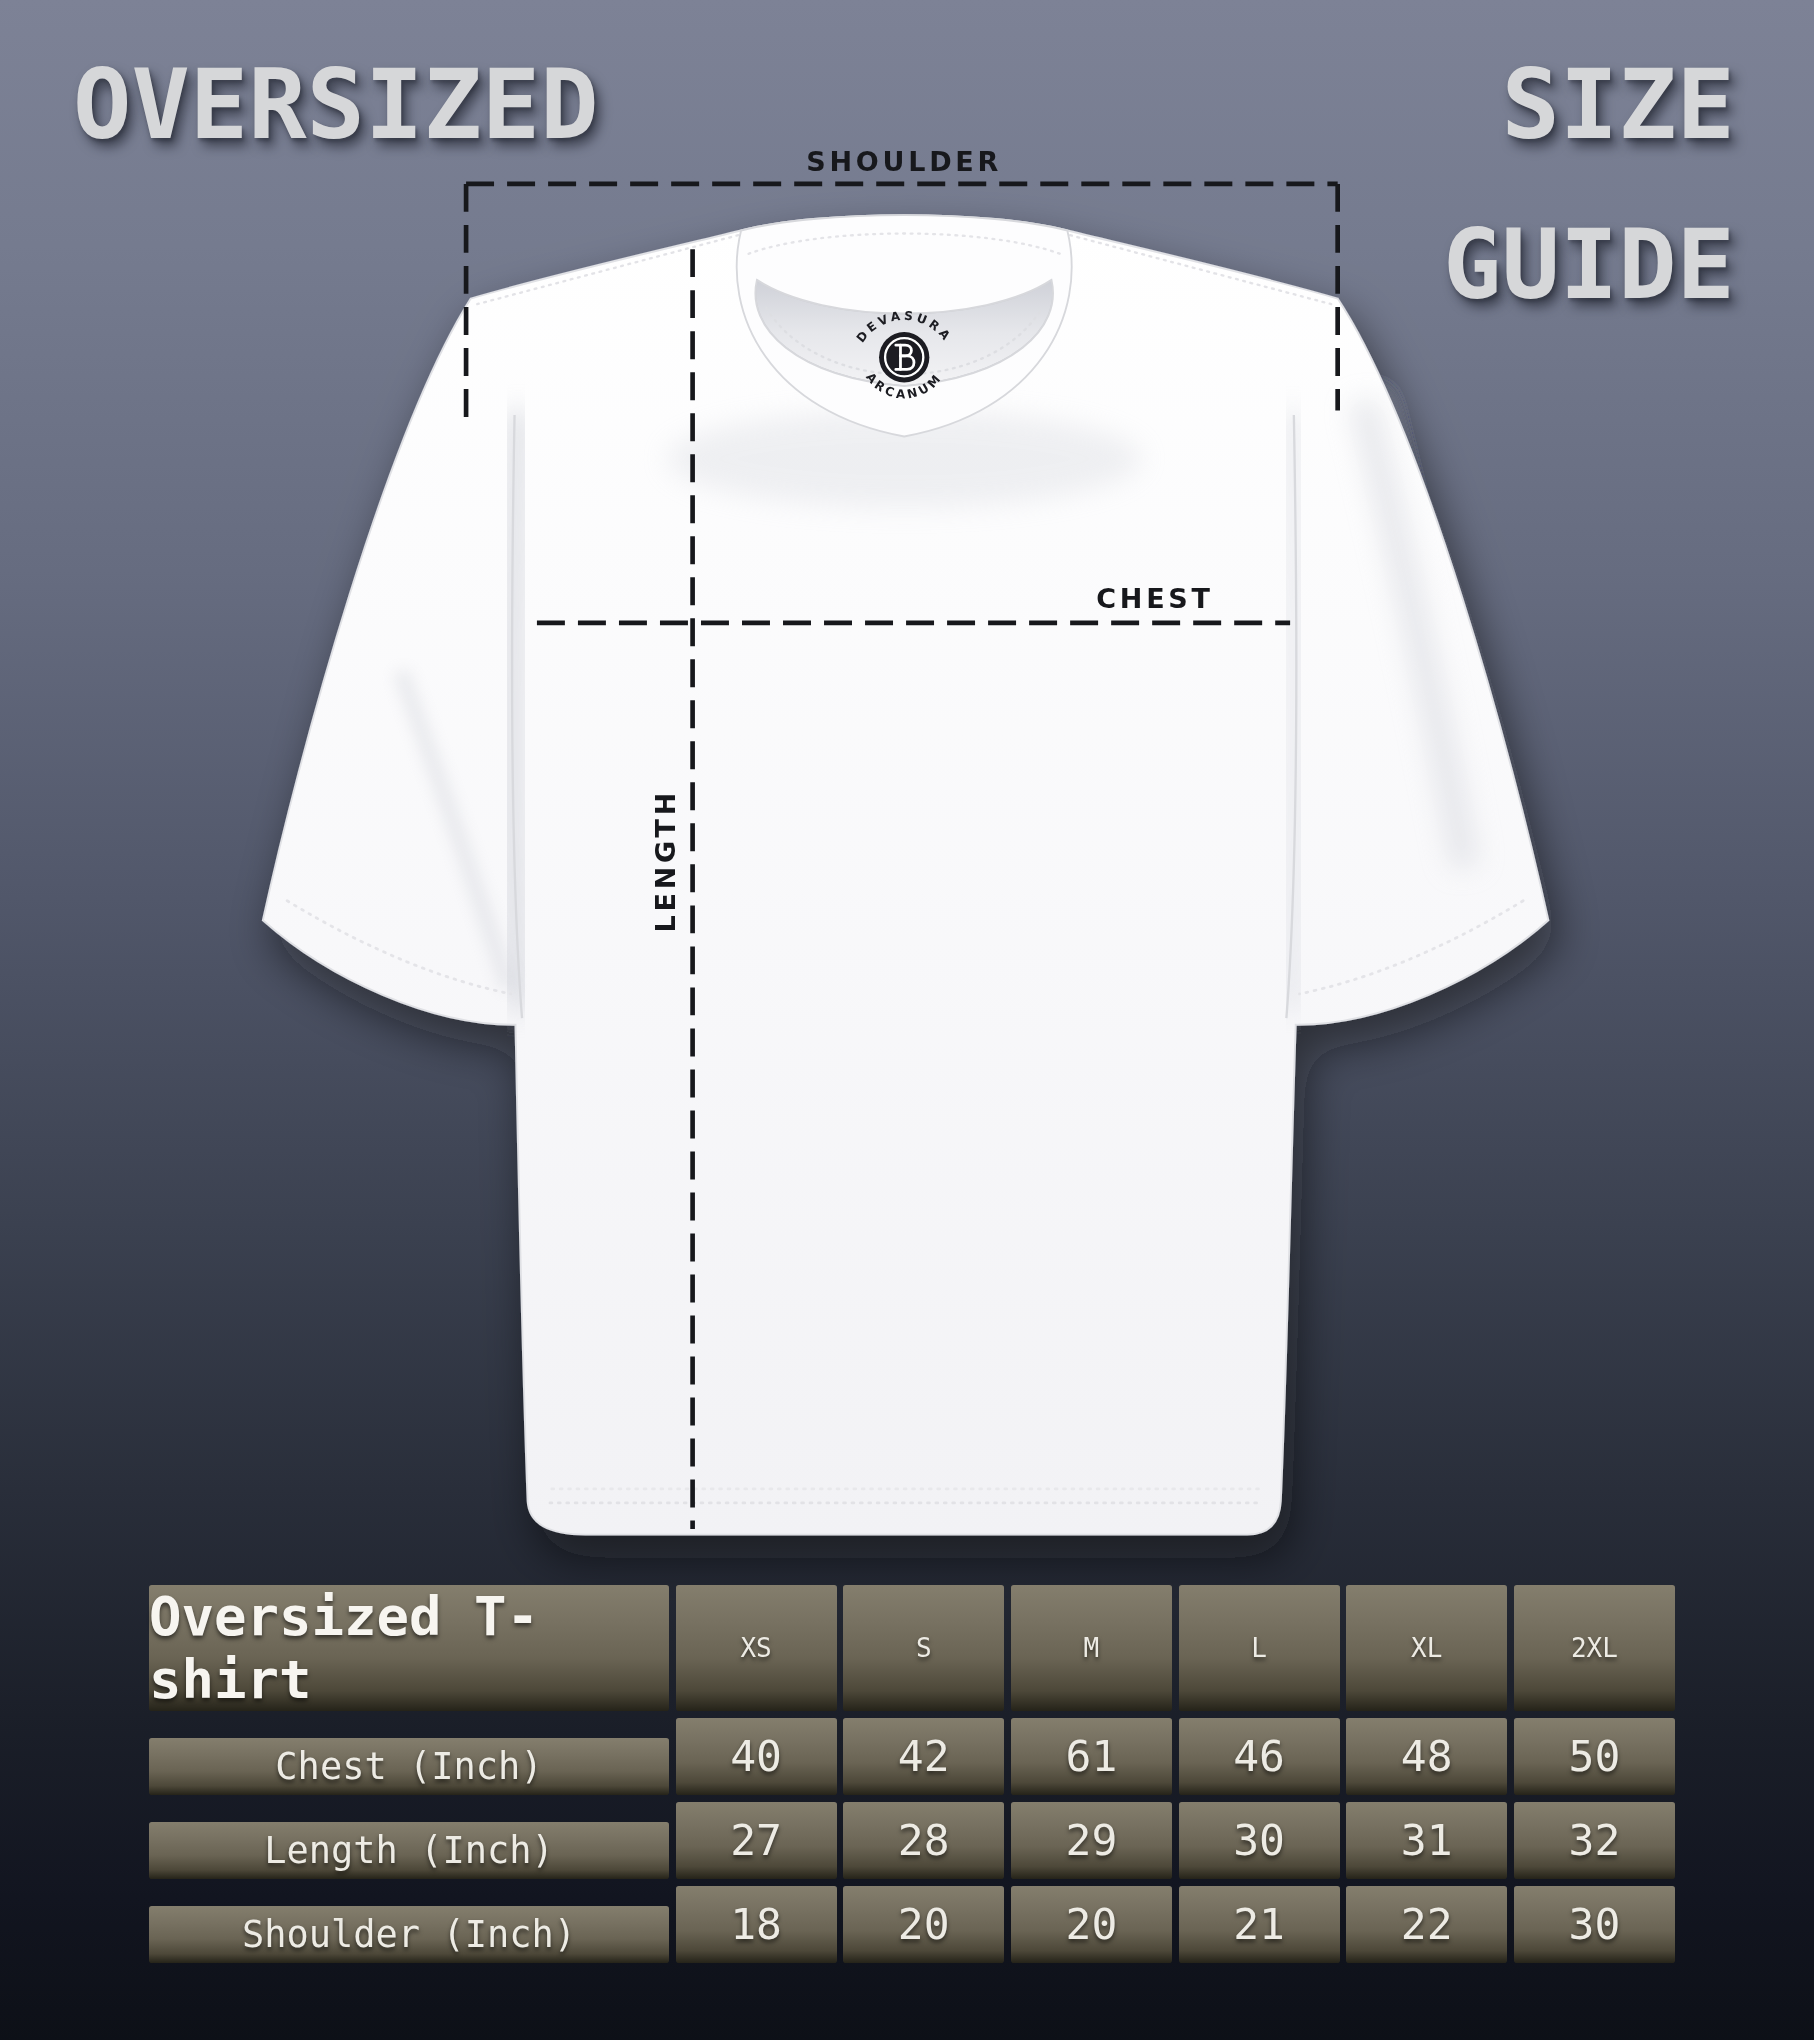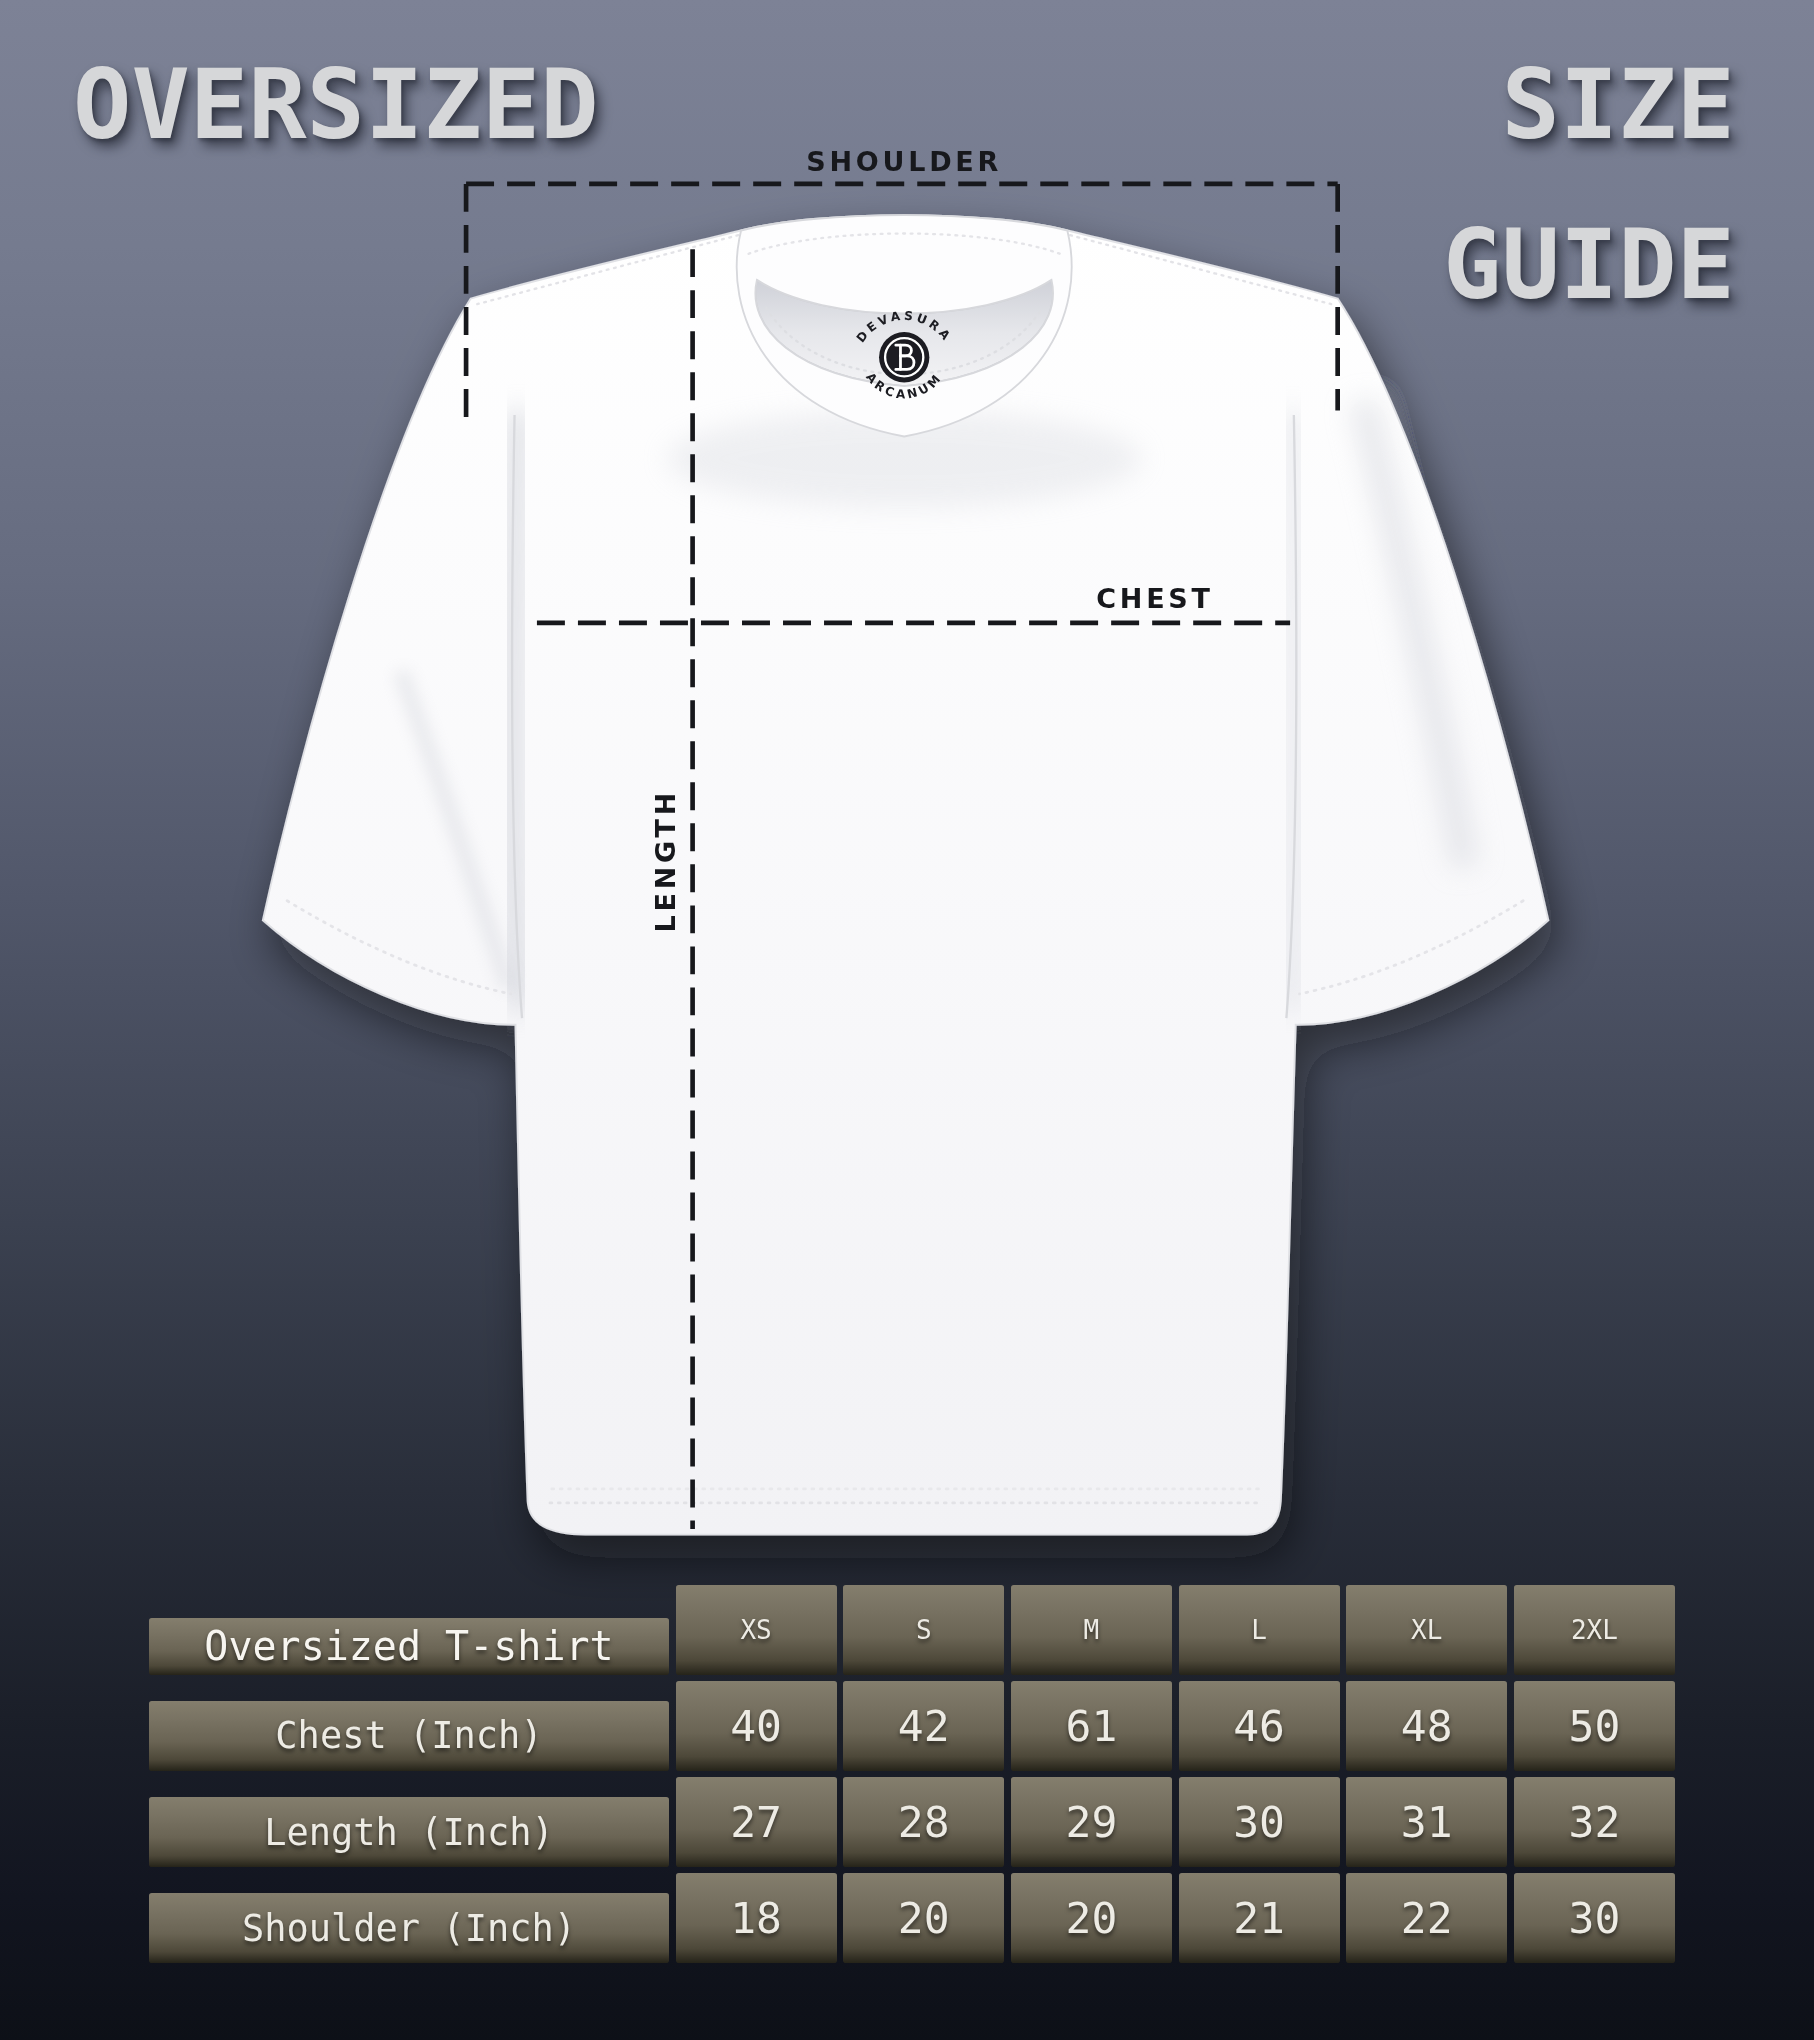--- a/index.html
+++ b/index.html
@@ -19,21 +19,21 @@
   .diagram-svg{position:absolute;left:0;top:0;}
   
   .size-table{position:absolute;left:149px;top:1585px;width:1526px;height:378px;
     display:grid;grid-template-columns:520px repeat(6,1fr);
     grid-template-rows:repeat(4,1fr);gap:6.5px;}
   .cell{background:linear-gradient(180deg,#847e6d 0%,#787262 28%,#6a6454 58%,
       #4d4839 84%,#252319 100%);
     border-radius:2.8px;display:flex;align-items:center;justify-content:center;
     color:#edebe4;text-shadow:0 2.8px 4.7px rgba(0,0,0,.55);
     font-family:"DejaVu Sans Mono",monospace;}
-  .cell.head-title{font-size:40px;font-weight:normal;color:#f7f5f0;margin-top:33px;}
+  .cell.head-title{font-size:54px;font-weight:bold;color:#f7f5f0;}
   .cell.head-size{font-size:26px;}
   .cell.row-label{font-size:37px;margin-top:20px;}
   .cell.value{font-size:43px;}
 </style>
 </head>
 <body>
 
 <div class="stage">
 
   <div class="title title-left">

